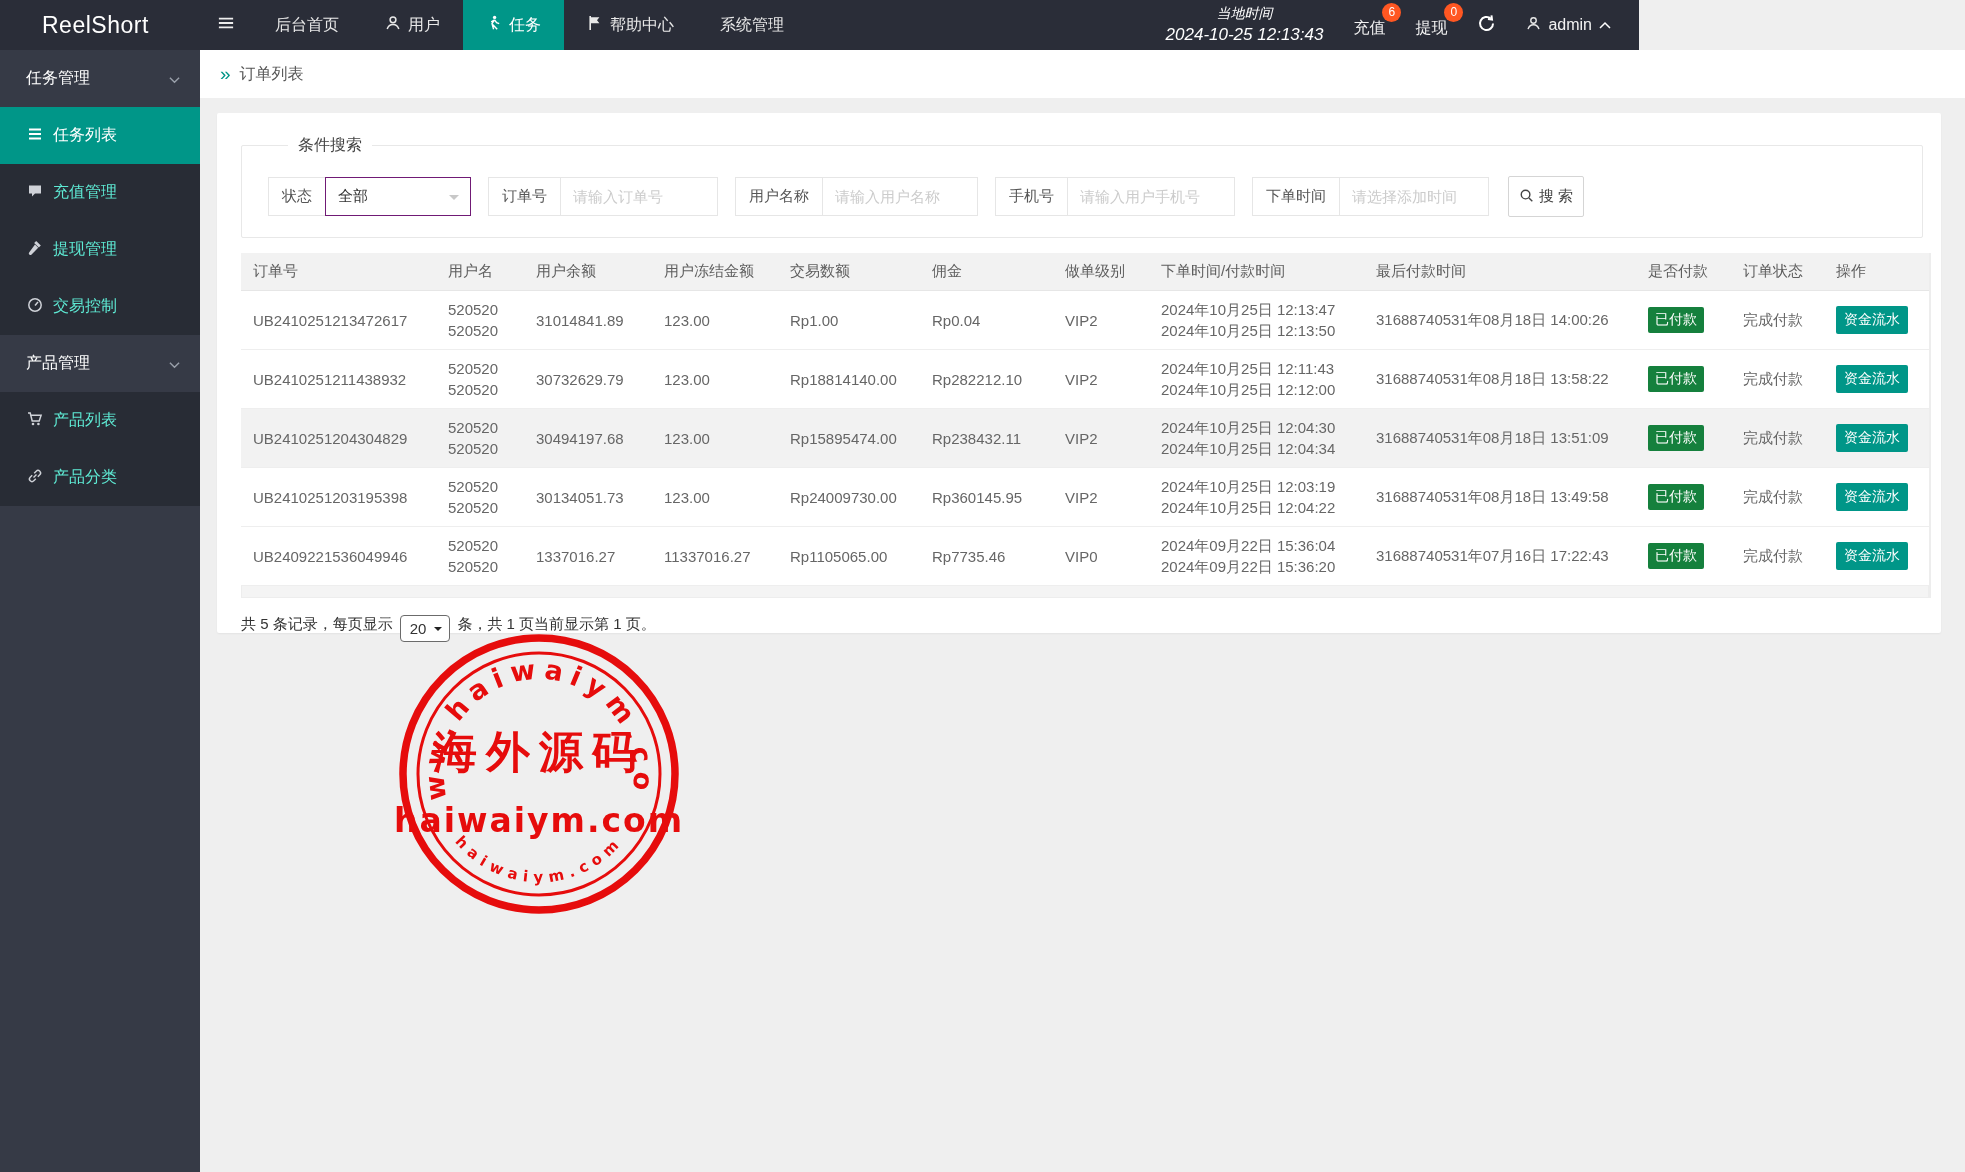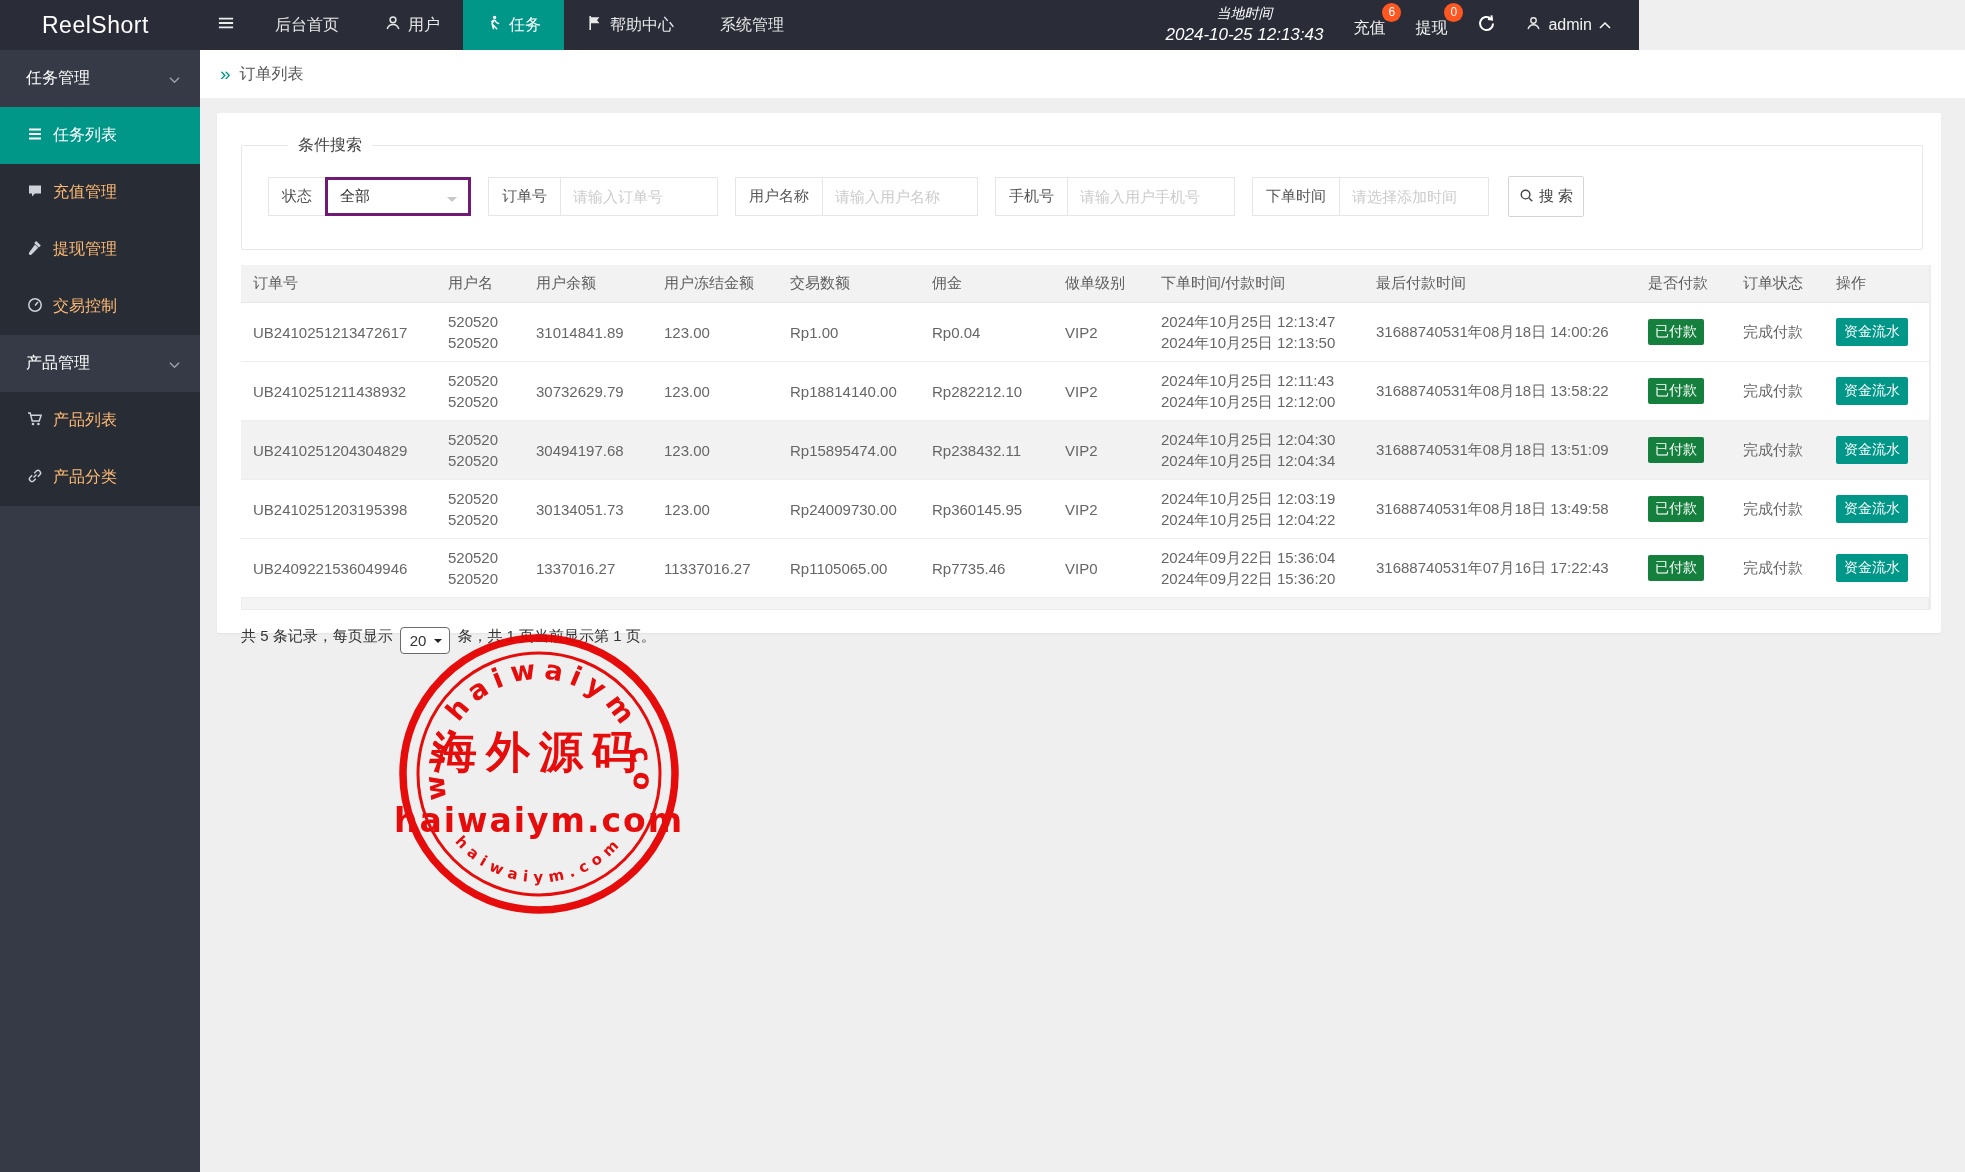--- a/index.html
+++ b/index.html
@@ -24,39 +24,39 @@
   .refresh svg { width:19px; height:19px; }
   .admin-item { display:flex; align-items:center; gap:7px; color:#f2f2f2; font-size:16px; cursor:pointer; }
   .admin-item svg { width:15px; height:15px; }
   .caret-up svg { width:12px; height:9px; }
 
   
   .sidebar { position:absolute; left:0; top:50px; width:200px; bottom:0; background:#363a46; z-index:15; }
   .side-group-title { height:57px; display:flex; align-items:center; padding:0 20px 0 26px; color:#fff; font-size:16px; cursor:pointer; position:relative; }
   .side-group-title .chev { margin-left:auto; }
   .chev svg { width:11px; height:8px; }
-  .side-item { height:57px; display:flex; align-items:center; gap:10px; padding-left:27px; background:#282c35; color:#fdba74; font-size:16px; cursor:pointer; }
+  .side-item { height:57px; display:flex; align-items:center; gap:10px; padding-left:27px; background:#282c35; color:#5eead4; font-size:16px; cursor:pointer; }
   .side-item svg { width:16px; height:16px; flex:none; }
   .side-item.active { background:#009688; color:#fff; }
 
   
   .crumbbar { position:absolute; left:200px; top:50px; right:0; height:48px; background:#fff; display:flex; align-items:center; padding-left:20px; z-index:5; }
   .crumb-arrow { color:#009688; font-size:19px; margin-right:9px; }
   .crumb-title { color:#555; font-size:16px; }
 
   
   .card { position:absolute; left:217px; top:113px; width:1724px; height:520px; background:#fff; border-radius:2px; box-shadow:0 1px 2px rgba(0,0,0,.05); padding:22px 18px 0 24px; z-index:4; }
 
   
-  fieldset.search-set { border:1px solid #e8e8e8; border-radius:2px; padding:20px 0 32px 26px; }
+  fieldset.search-set { border:1px solid #e8e8e8; border-radius:2px; padding:20px 0 20px 26px; }
   fieldset.search-set legend { margin-left:20px; padding:0 10px; color:#444; font-size:16px; }
   .search-row { display:flex; align-items:center; }
   .sgroup { display:flex; align-items:stretch; height:39px; margin-right:17px; }
   .slabel { display:flex; align-items:center; padding:0 13px; border:1px solid #e6e6e6; border-right:none; background:#fff; color:#565656; font-size:15px; white-space:nowrap; }
-  .sselect { position:relative; width:146px; border:3px solid #701a75; background:#fff; display:flex; align-items:center; padding:0 12px; font-size:15px; color:#333; cursor:pointer; }
+  .sselect { position:relative; width:146px; border:1px solid #701a75; background:#fff; display:flex; align-items:center; padding:0 12px; font-size:15px; color:#333; cursor:pointer; }
   .sselect .tri { position:absolute; right:11px; top:17px; width:0; height:0; border:5px solid transparent; border-top-color:#c8c8c8; }
   .sinput { width:158px; border:1px solid #e6e6e6; padding:0 12px; font-size:15px; color:#666; outline:none; font-family:inherit; }
   .sinput::placeholder { color:#ccc; }
   .w-user { width:156px; } .w-phone { width:168px; } .w-time { width:150px; }
   .search-btn { height:41px; width:76px; margin-left:2px; background:#fff; border:1px solid #d5d5d5; border-radius:2px; display:flex; align-items:center; justify-content:center; gap:5px; font-size:15px; color:#444; cursor:pointer; font-family:inherit; }
   .search-btn svg { width:15px; height:15px; }
 
   
   .table-zone { margin-top:15px; display:flex; }
   .table-main { width:1688px; }

